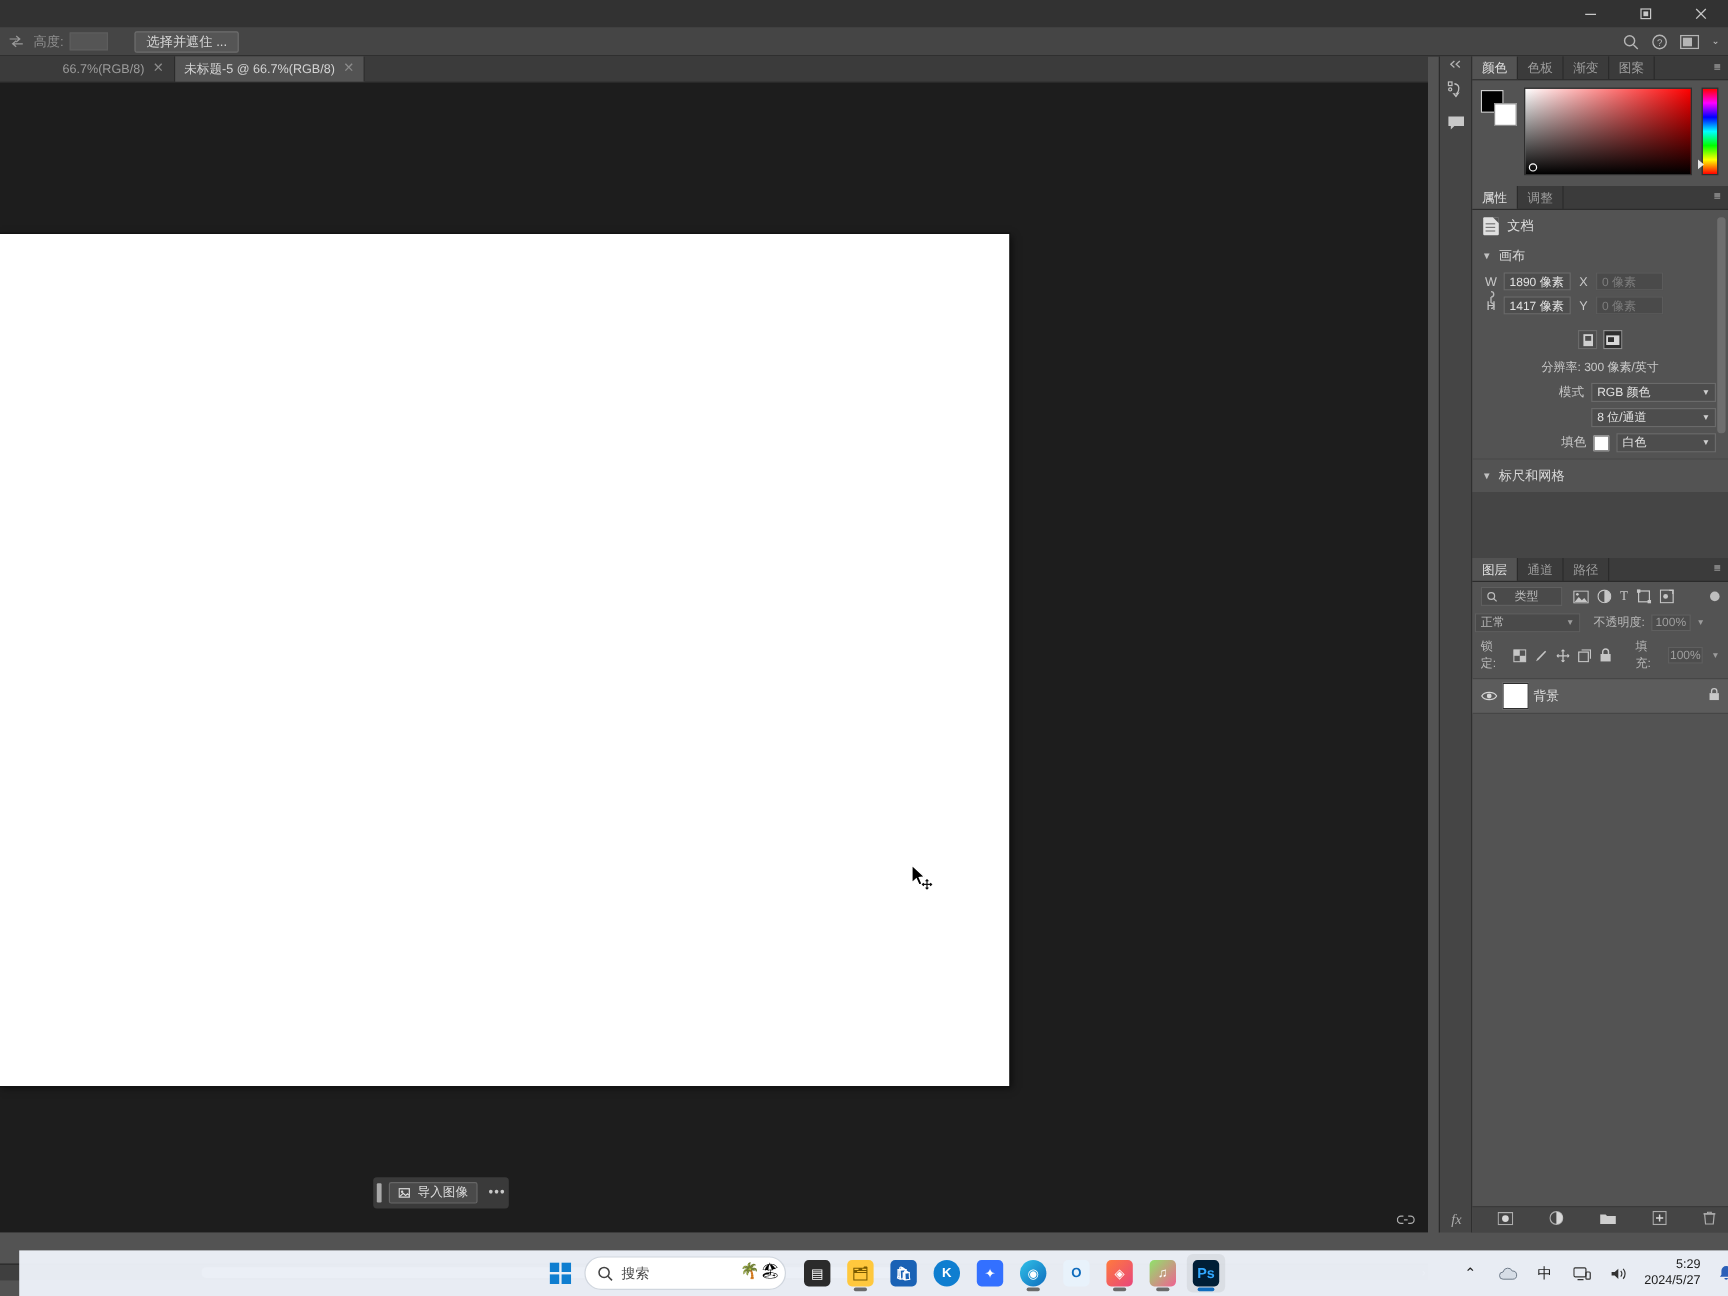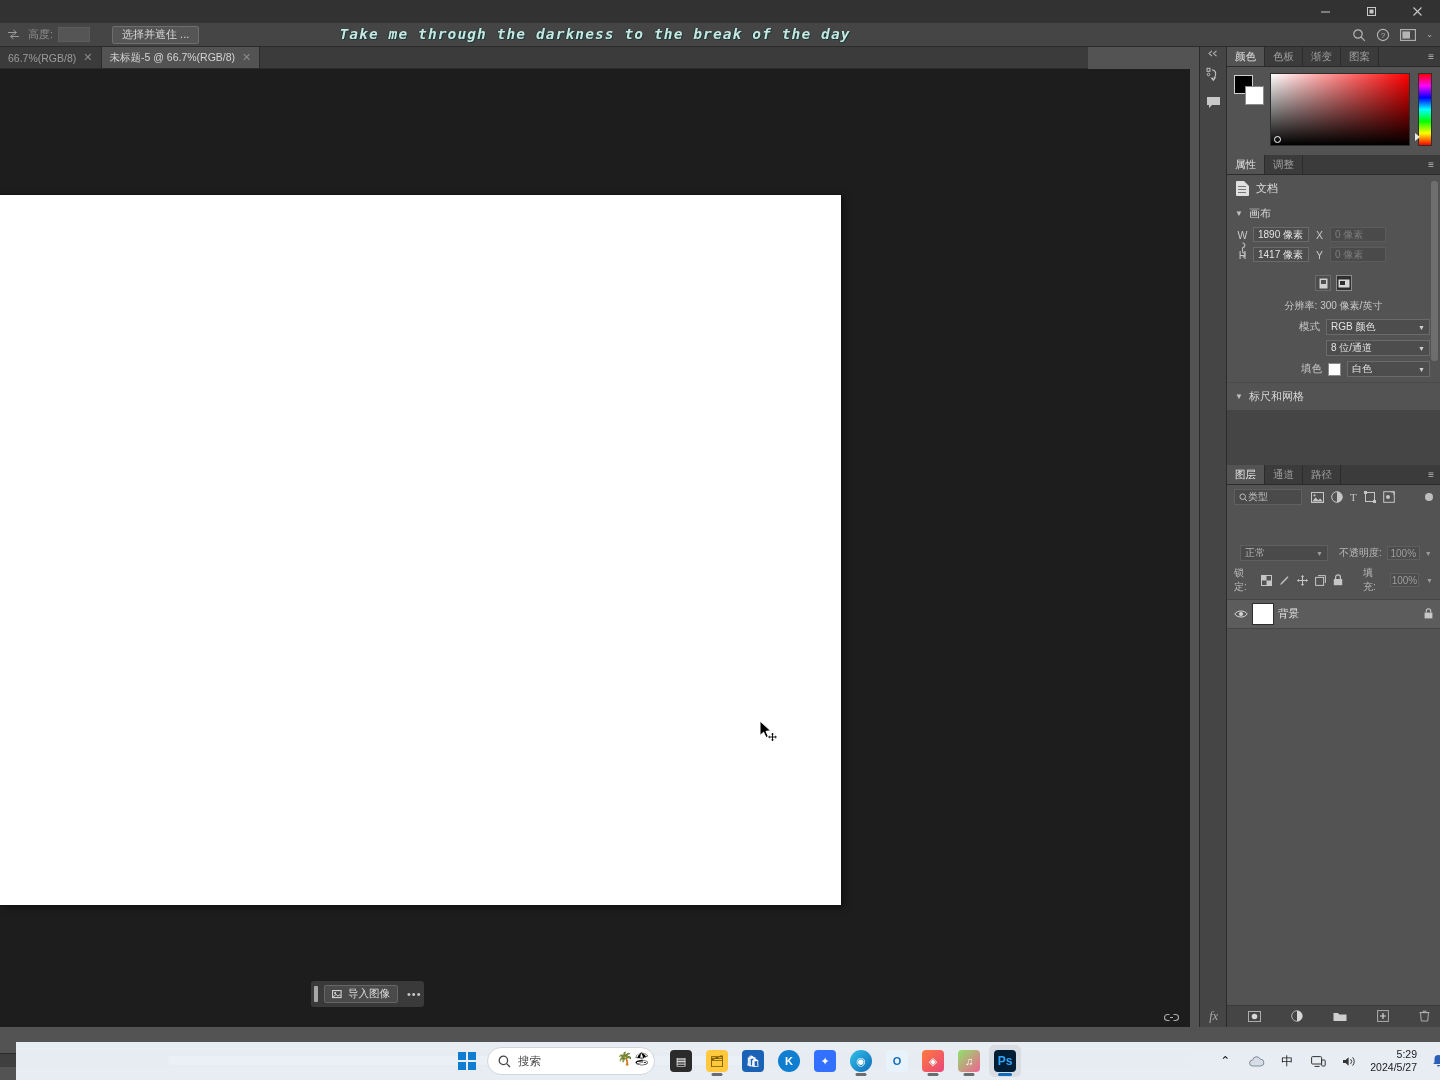--- a/index.html
+++ b/index.html
@@ -57,23 +57,24 @@
   .lyric-cn {
     margin-top: 11px;
     font-family: "DejaVu Sans", sans-serif;
     font-style: italic; font-weight: bold; font-size: 14.5px;
     letter-spacing: 1.4px; color: #3aa8dd;
     text-shadow: 1px 1px 0 #0d2b3d, -1px 0 0 #0d2b3d;
   }
 
   
   .tabbar {
-    position: absolute; left: 0; top: 47px; width: 1088px; height: 22px;
+    position: absolute; left: 0; top: 47px; width: 1190px; height: 22px;
     background: #3b3b3b; display: flex; align-items: stretch;
     border-bottom: 1px solid #2b2b2b;
+    padding-left: 44px;
   }
   .tab {
     display: flex; align-items: center; gap: 7px;
     padding: 0 8px; font-size: 10.5px; color: #9c9c9c;
     border-right: 1px solid #2b2b2b;
   }
   .tab.active { background: #535353; color: #d4d4d4; }
   .tab-x { font-size: 11px; color: #8c8c8c; line-height: 1; }
 
   
@@ -191,25 +192,25 @@
   .selbox .caret { margin-left: auto; font-size: 7px; color: #cfcfcf; }
   .fill-sw { width: 13px; height: 13px; background: #fff; border: 1px solid #8a8a8a; }
 
   .psb { position:absolute; right:2px; top:2px; width:7px; background:#6e6e6e; border-radius:3px; }
 
   
   .layerspanel { background: #535353; }
   .filter-row { display: flex; align-items: center; gap: 0; padding: 4px 7px; }
   .filter-sel {
     width: 68px; height: 16px; background: #4a4a4a; border: 1px solid #5f5f5f;
-    display: flex; align-items: center; gap: 0; padding: 0 4px; font-size: 10px; color: #bdbdbd;
+    display: flex; align-items: center; gap: 14px; padding: 0 4px; font-size: 10px; color: #bdbdbd;
   }
   .ficons { display: flex; align-items: center; gap: 7px; margin-left: 9px; color: #c6c6c6; }
   .toggle-dot { margin-left: auto; width: 8px; height: 8px; border-radius: 50%; background: #bdbdbd; }
-  .blend-row { display: flex; align-items: center; gap: 5px; padding: 2px 7px 3px 13px; margin-top: 34px; }
+  .blend-row { display: flex; align-items: center; gap: 5px; padding: 2px 7px 3px 2px; }
   .blend-sel {
     width: 88px; height: 16px; background: #4a4a4a; border: 1px solid #5f5f5f;
     display: flex; align-items: center; padding: 0 4px; font-size: 10px; color: #b6b6b6;
   }
   .op-label { font-size: 10px; color: #b9b9b9; margin-left: 6px; }
   .op-val { width: 33px; height: 14px; background: #4d4d4d; border: 1px solid #5f5f5f; font-size: 10px; color: #9e9e9e; display: flex; align-items: center; justify-content: center; }
   .lock-row { display: flex; align-items: center; gap: 7px; padding: 2px 7px 5px 7px; font-size: 10px; color: #b9b9b9; justify-content: center; }
   .lock-ico { color: #c6c6c6; display: flex; align-items: center; }
   .layer-item {
     display: flex; align-items: center; gap: 4px; height: 30px;
@@ -308,21 +309,20 @@
         <svg width="16" height="12" viewBox="0 0 16 12">
             <rect x="0.6" y="0.6" width="14.8" height="10.8" fill="none" stroke="#b5b5b5" stroke-width="1.1"></rect>
             <rect x="2.4" y="2.4" width="7.6" height="7.2" fill="#b5b5b5"></rect>
           </svg>
       </div>
       <span style="color:#b5b5b5;font-size:8px;">⌄</span>
     </div>
   </div>
 
   <div class="lyric-wrap">
-    <div class="lyric-en">Take me through the darkness to the break of the day</div>
   </div>
 
   <div class="tabbar">
     <div class="tab">
       <span>66.7%(RGB/8)</span>
       <span class="tab-x">✕</span>
     </div>
     <div class="tab active">
       <span>未标题-5 @ 66.7%(RGB/8)</span>
       <span class="tab-x">✕</span>

